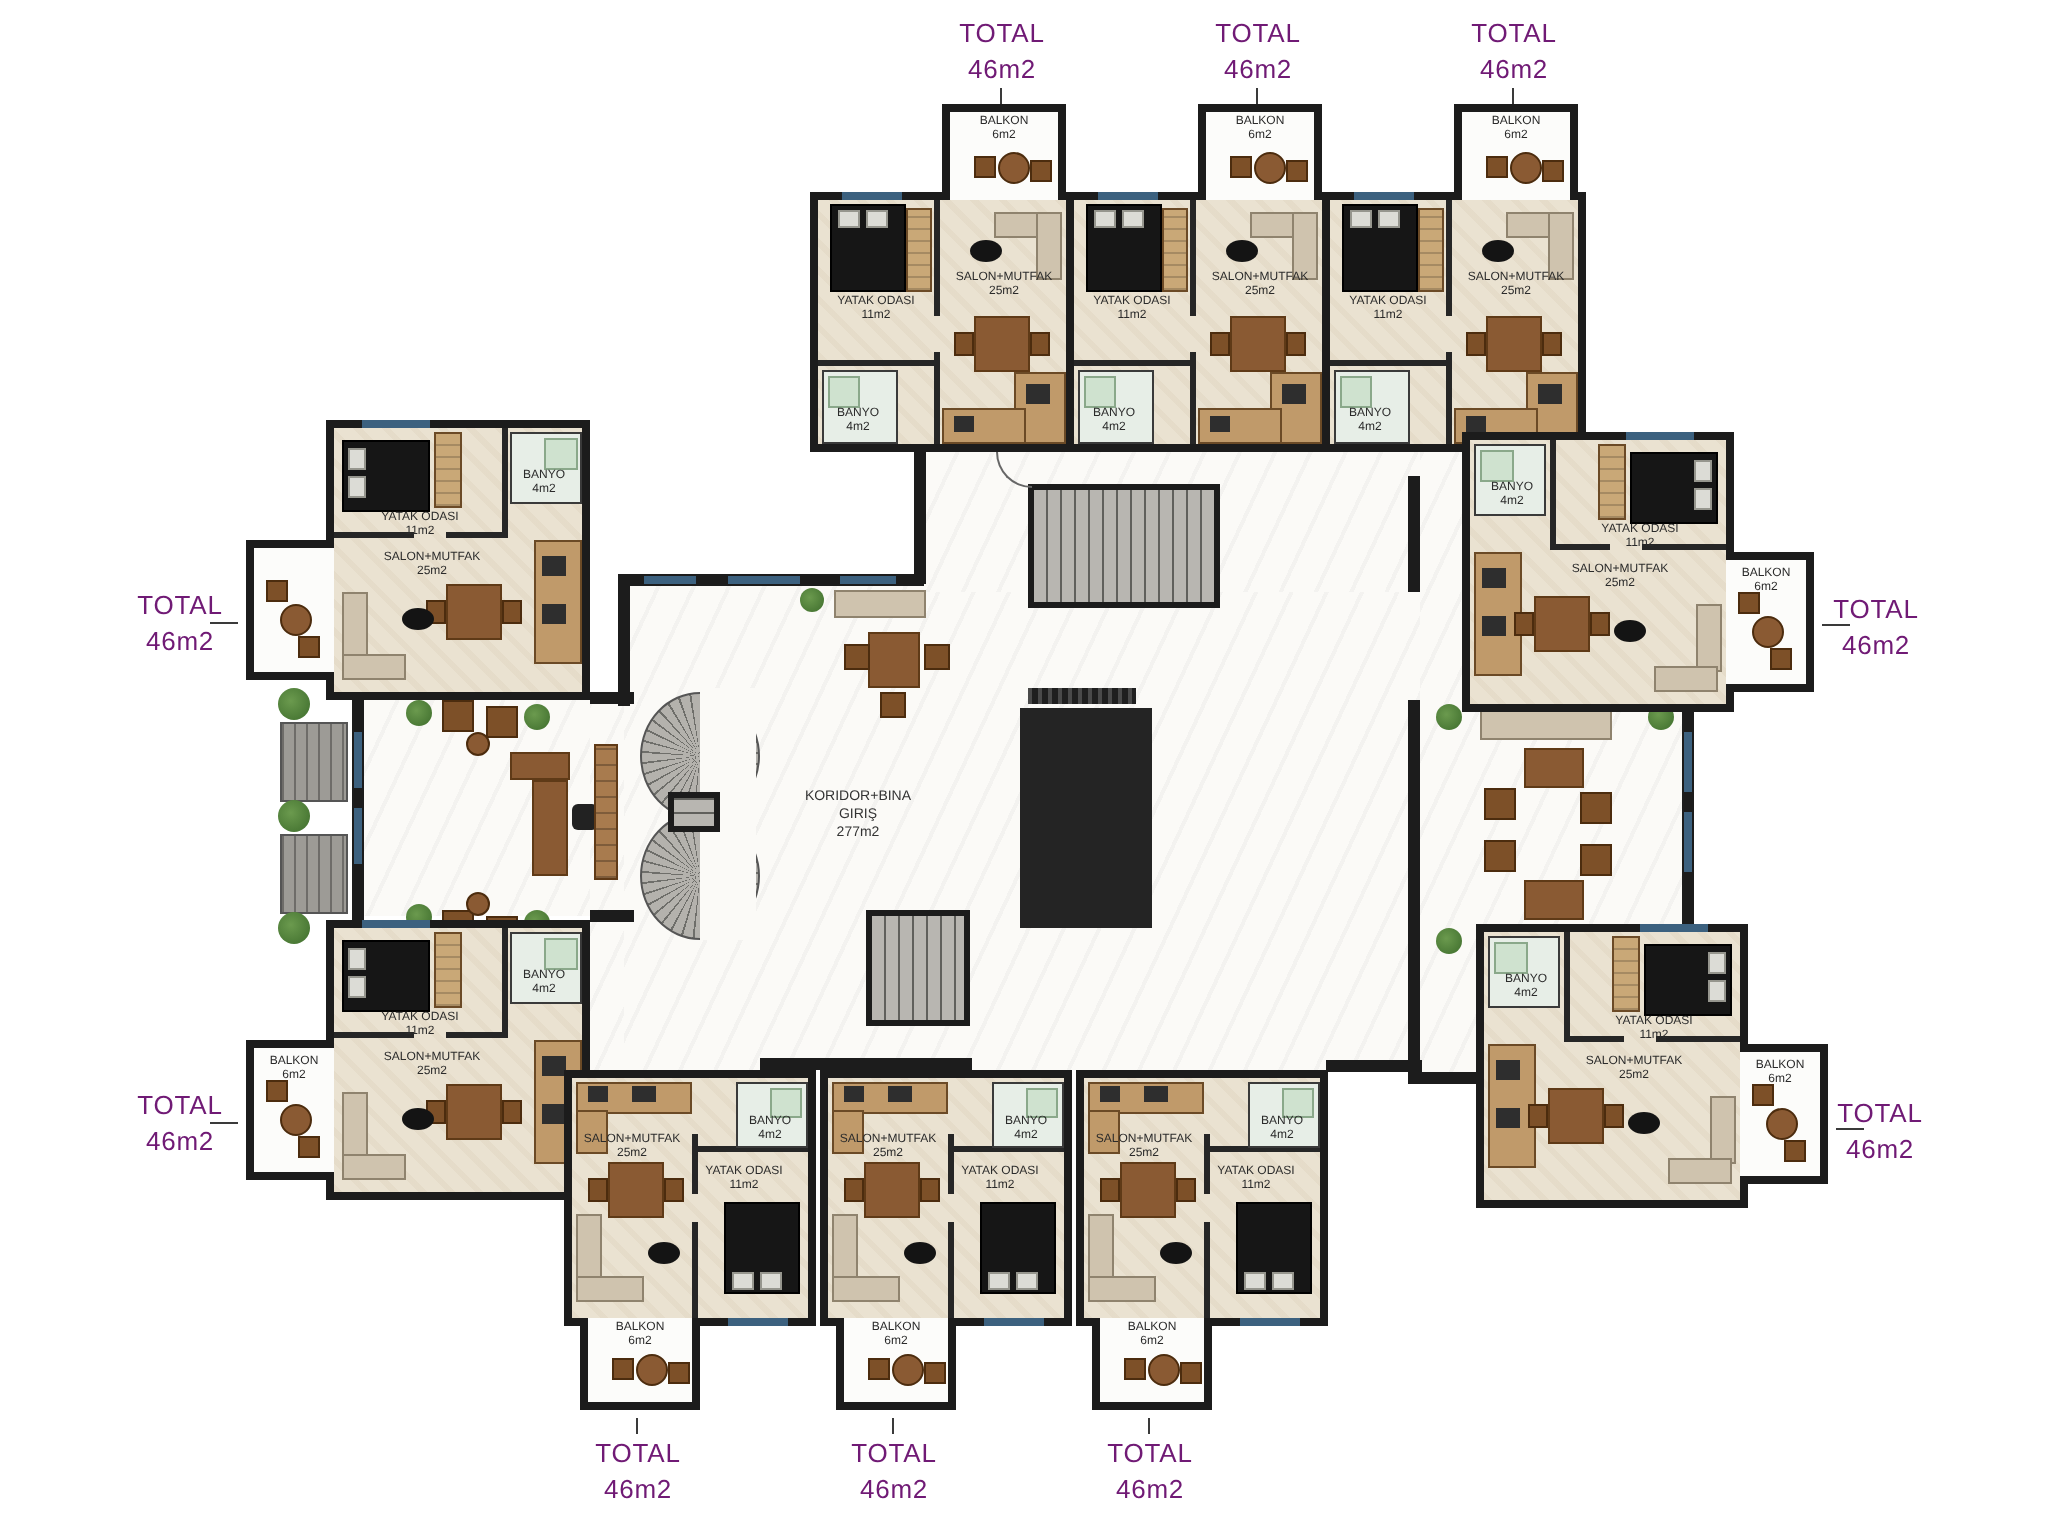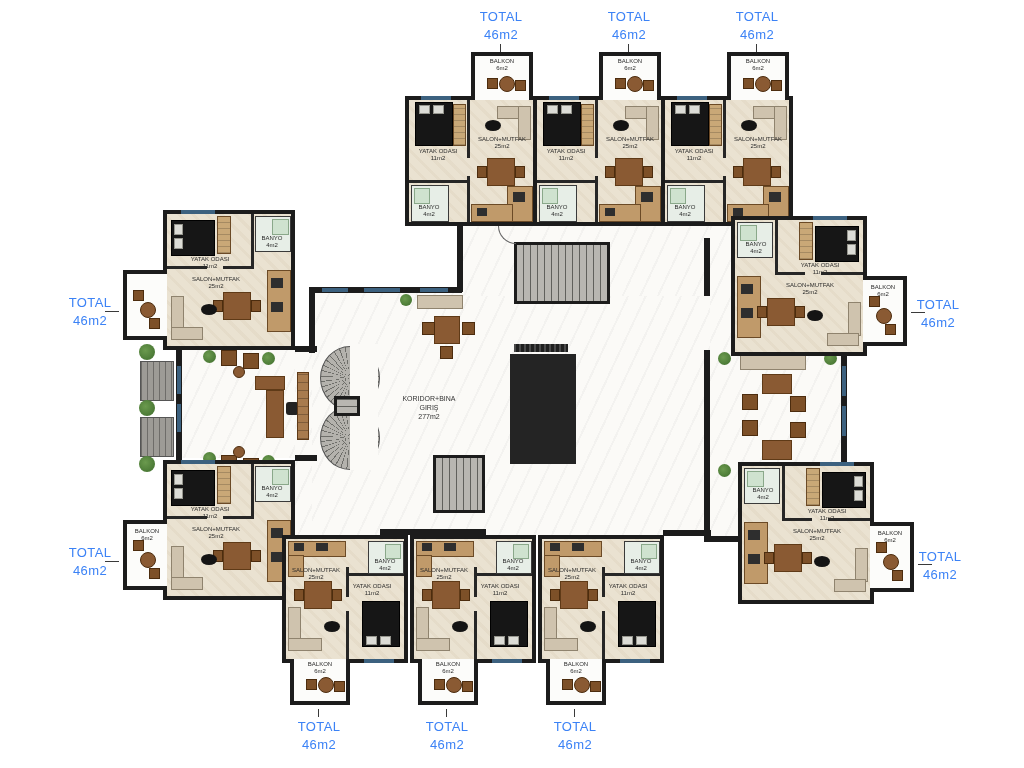--- a/index.html
+++ b/index.html
@@ -12,21 +12,21 @@
        box-sizing:border-box;z-index:3;
        background-image:repeating-linear-gradient(45deg,rgba(140,105,55,.05) 0 3px,transparent 3px 10px);}
   .balc{position:absolute;background:#fcfcfa;border:4px solid var(--wall,#1c1c1c);box-sizing:border-box;}
   .v-top .balc{left:62px;top:-48px;width:62px;height:48px;border-bottom:none;}
   .v-bottom .balc{left:4px;bottom:-46px;width:60px;height:46px;border-top:none;}
   .v-left .balc{left:-44px;top:56px;width:44px;height:70px;border-right:none;}
   .v-right .balc{right:-44px;top:56px;width:44px;height:70px;border-left:none;}
   .rlabel{position:absolute;font-size:6px;line-height:7px;color:#2b2b2b;text-align:center;
           white-space:nowrap;z-index:5;}
   .rlabel span{display:block;}
-  .total{position:absolute;font-size:13px;line-height:18px;color:#3b82f6;text-align:center;
+  .total{position:absolute;font-size:13px;line-height:18px;color:#701a75;text-align:center;
          letter-spacing:.4px;z-index:6;}
   .total span{display:block;}
   .clabel{position:absolute;font-size:7px;line-height:9px;color:#333;text-align:center;z-index:5;}
   .clabel span{display:block;}
   .lead{position:absolute;background:#3a3a3a;z-index:6;}
   .iw{position:absolute;background:#262626;}
   .bed{position:absolute;background:var(--bed,#161616);border:1px solid #000;}
   .pillow{position:absolute;background:#dcdcd6;border:1px solid #96968e;}
   .ward{position:absolute;background:#c9a877;border:1px solid #6b4a26;
         background-image:repeating-linear-gradient(0deg,rgba(0,0,0,.18) 0 1px,transparent 1px 6px);}

